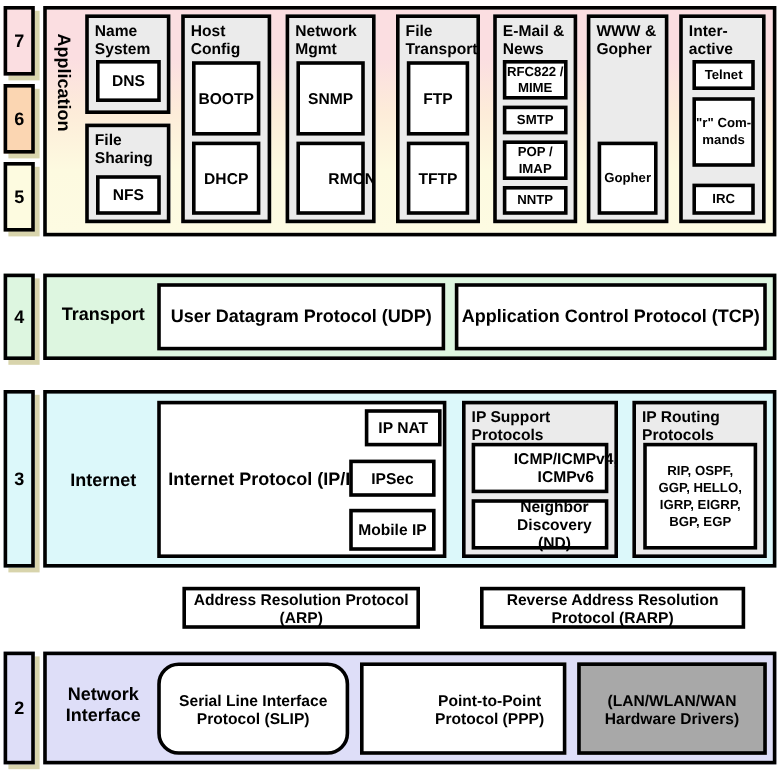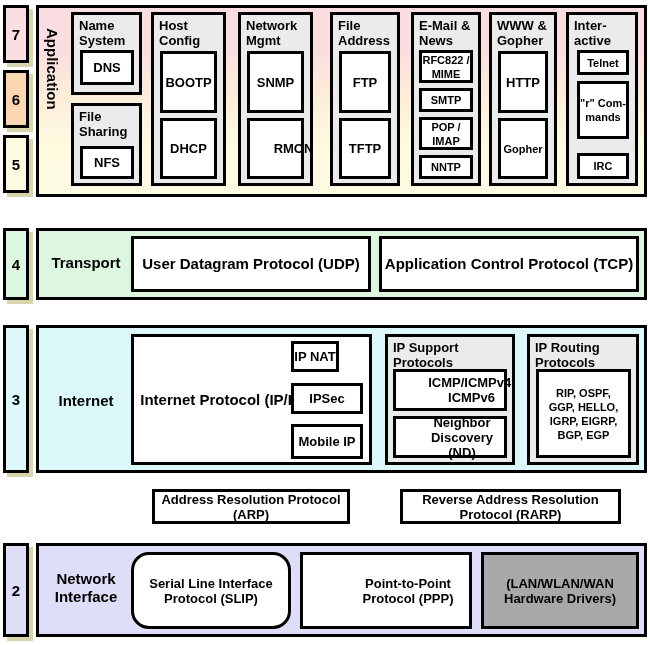--- a/index.html
+++ b/index.html
@@ -124,21 +124,21 @@
     <div class="gtitle">Network Mgmt</div>
   </div>
   <div class="pbox fs13" style="left:247px;top:51px;width:57px;height:62px;">
     <span>SNMP</span>
   </div>
   <div class="pbox fs13" style="left:247px;top:118px;width:57px;height:61px;padding-left:36px;">
     <span>RMON</span>
   </div>
 
   <div class="group" style="left:330px;top:12px;width:70px;height:174px;">
-    <div class="gtitle">File Address</div>
+    <div class="gtitle">File Transport</div>
   </div>
   <div class="pbox fs13" style="left:339px;top:51px;width:52px;height:62px;">
     <span>FTP</span>
   </div>
   <div class="pbox fs13" style="left:339px;top:118px;width:52px;height:61px;">
     <span>TFTP</span>
   </div>
 
   <div class="group" style="left:411px;top:12px;width:70px;height:174px;">
     <div class="gtitle">E-Mail &amp; News</div>
@@ -152,23 +152,20 @@
   <div class="pbox fs11" style="left:419px;top:117px;width:54px;height:33px;">
     <span>POP / IMAP</span>
   </div>
   <div class="pbox fs11" style="left:419px;top:155px;width:54px;height:24px;">
     <span>NNTP</span>
   </div>
 
   <div class="group" style="left:489px;top:12px;width:68px;height:174px;">
     <div class="gtitle">WWW &amp; Gopher</div>
   </div>
-  <div class="pbox fs13" style="left:498px;top:51px;width:50px;height:62px;">
-    <span>HTTP</span>
-  </div>
   <div class="pbox fs11" style="left:498px;top:118px;width:50px;height:61px;">
     <span>Gopher</span>
   </div>
 
   <div class="group" style="left:566px;top:12px;width:72px;height:174px;">
     <div class="gtitle" style="white-space:pre-line;">Inter-active</div>
   </div>
   <div class="pbox fs11" style="left:577px;top:50px;width:52px;height:25px;">
     <span>Telnet</span>
   </div>
@@ -188,21 +185,21 @@
   <div class="pbox fs15" style="left:379px;top:236px;width:260px;height:56px;">
     <span>Application Control Protocol (TCP)</span>
   </div>
 
   <div class="band inet" style="left:36px;top:325px;width:611px;height:148px;"></div>
   <div class="bandlabel" style="left:43px;top:392px;width:86px;text-align:center;">Internet</div>
 
   <div class="pbox fs15" style="left:131px;top:334px;width:241px;height:131px;">
     <span>Internet Protocol (IP/IPv4, IPv6)</span>
   </div>
-  <div class="pbox fs13" style="left:291px;top:341px;width:48px;height:31px;">
+  <div class="pbox fs13" style="left:304px;top:341px;width:64px;height:31px;">
     <span>IP NAT</span>
   </div>
   <div class="pbox fs13" style="left:291px;top:383px;width:72px;height:31px;">
     <span>IPSec</span>
   </div>
   <div class="pbox fs13" style="left:291px;top:424px;width:72px;height:35px;">
     <span>Mobile IP</span>
   </div>
 
   <div class="group" style="left:385px;top:334px;width:130px;height:131px;">

